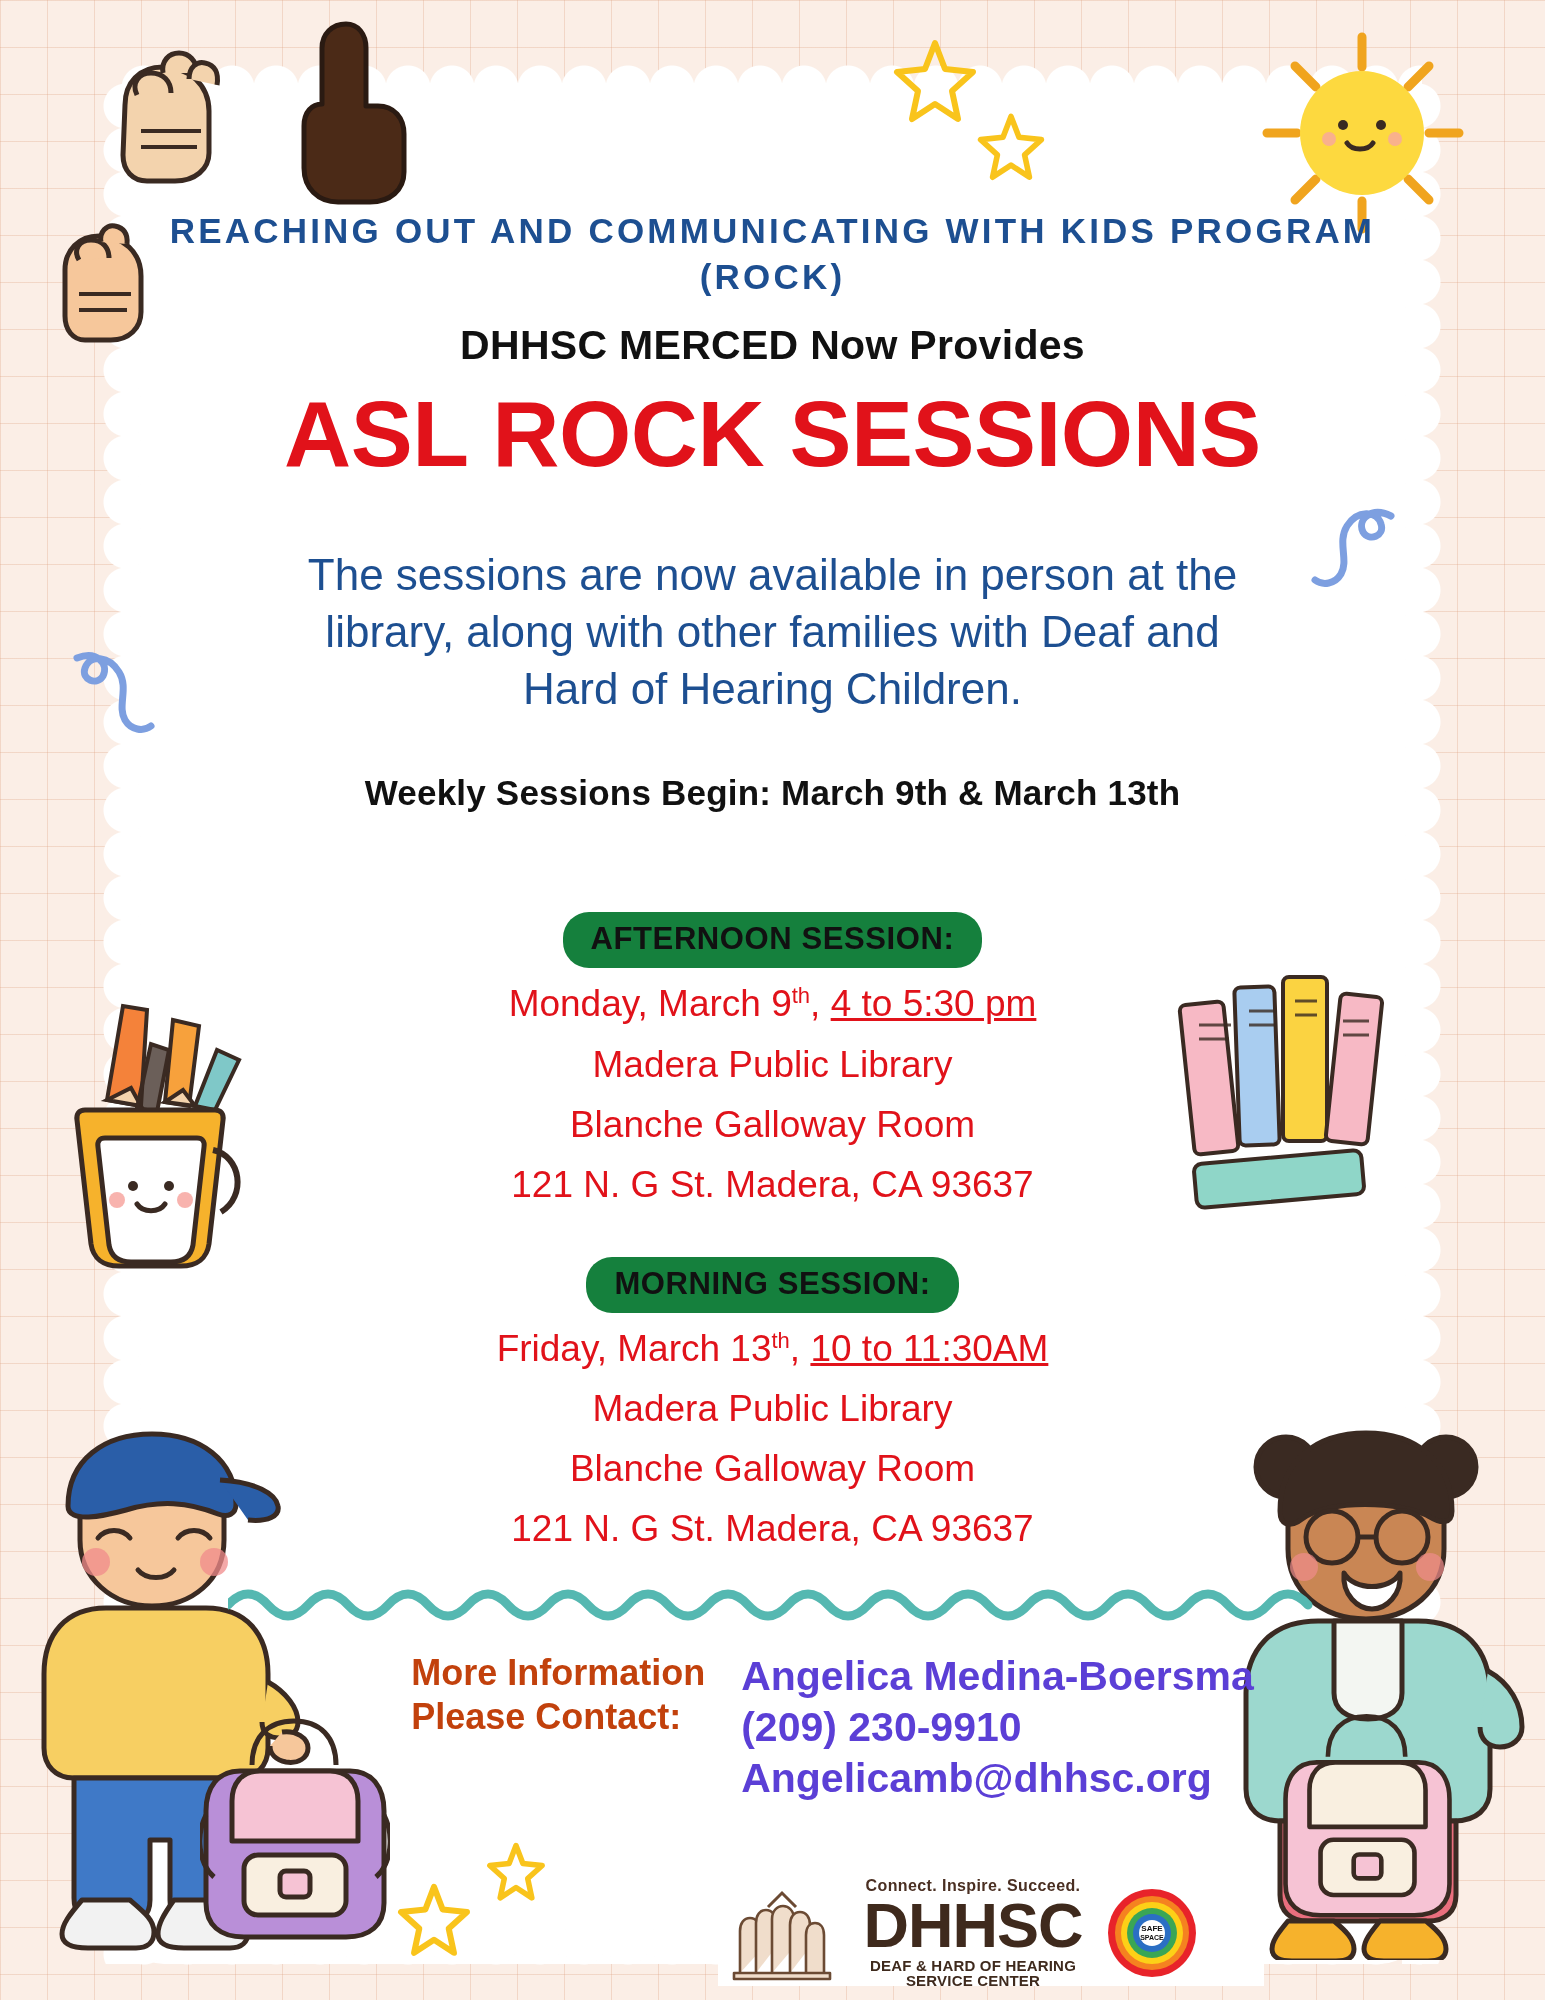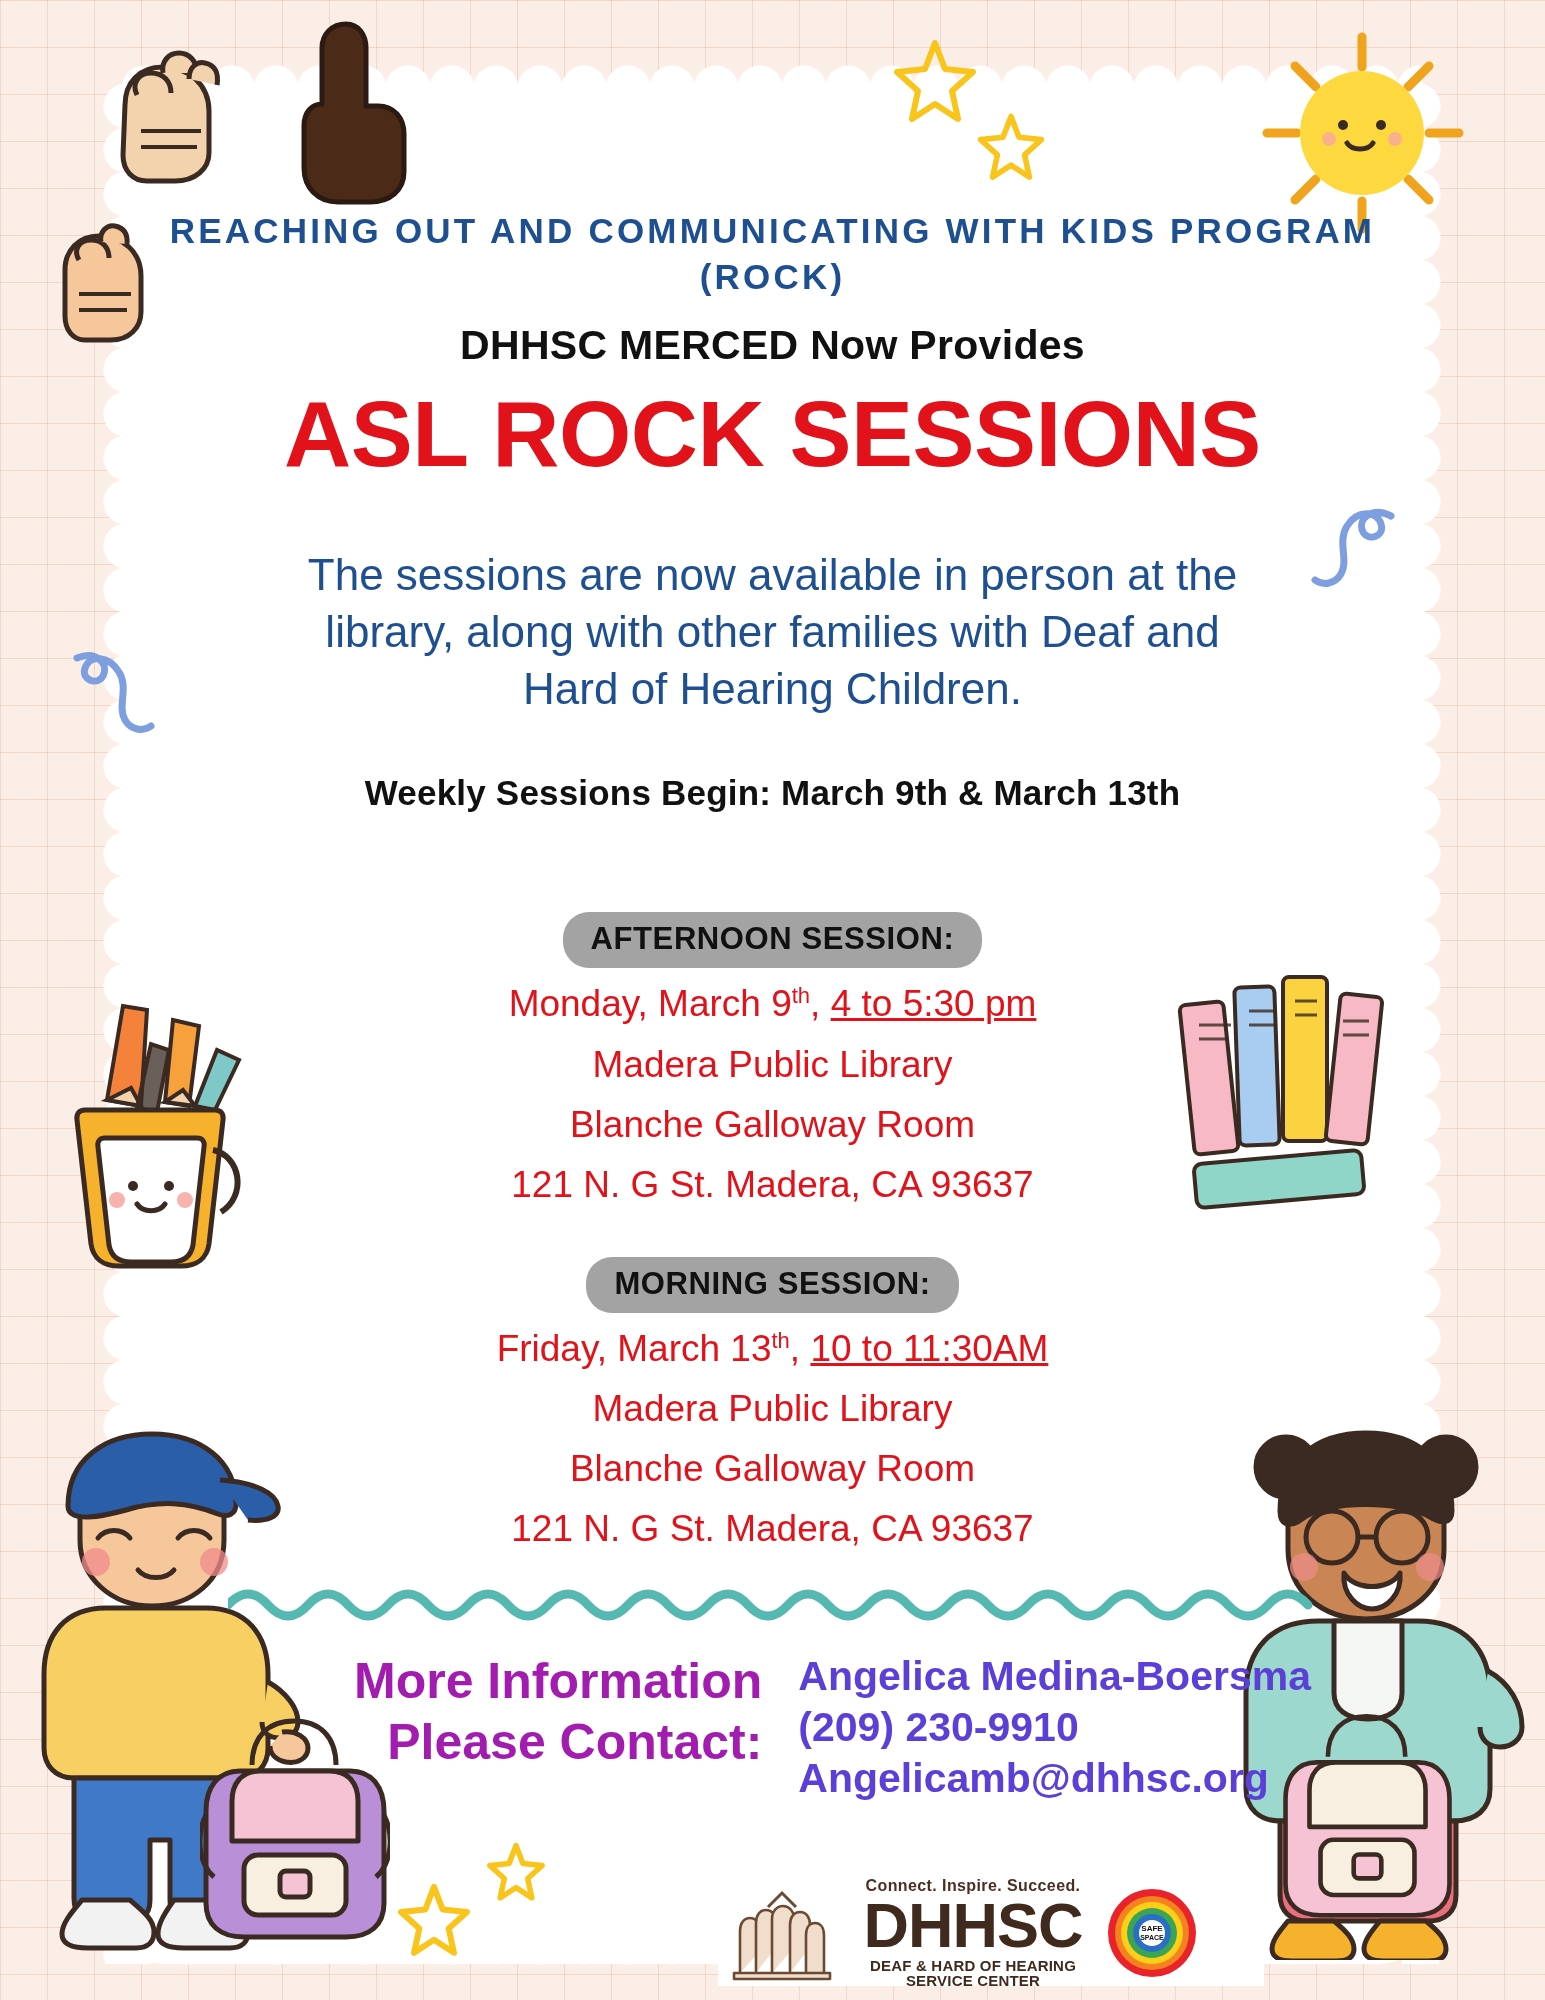--- a/index.html
+++ b/index.html
@@ -132,21 +132,21 @@
 
   .session-block {
     margin-top: 96px;
   }
   .session-block.second {
     margin-top: 48px;
   }
 
   .session-tag {
     display: inline-block;
-    background: #a3a3a3;
+    background: #15803d;
     color: #111111;
     font-size: 31px;
     font-weight: bold;
     letter-spacing: 0.6px;
     padding: 9px 28px 11px 28px;
     border-radius: 26px;
   }
 
   .session-line {
     color: #e1121a;
@@ -173,25 +173,25 @@
   
   .contact-row {
     margin-top: 26px;
     display: flex;
     justify-content: center;
     align-items: flex-start;
     gap: 36px;
     padding-left: 120px;
   }
   .contact-left {
-    color: #a21caf;
-    font-size: 50px;
+    color: #c2410c;
+    font-size: 36px;
     font-weight: bold;
     line-height: 1.22;
-    text-align: right;
+    text-align: left;
     white-space: nowrap;
   }
   .contact-right {
     color: #5b3fd6;
     font-size: 41px;
     font-weight: bold;
     line-height: 1.24;
     text-align: left;
     white-space: nowrap;
   }

